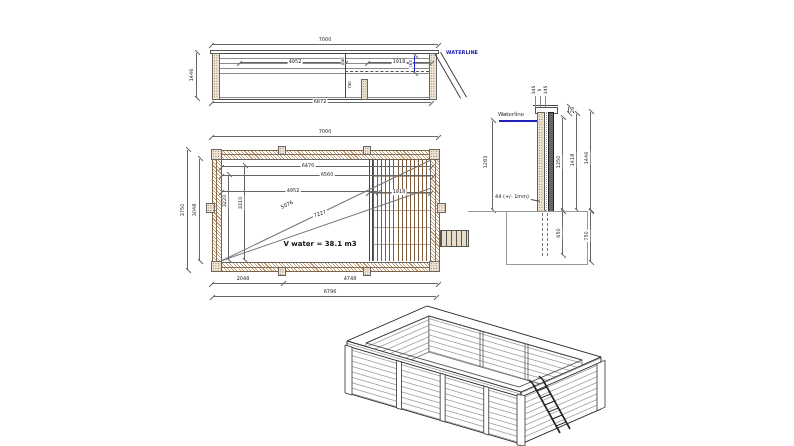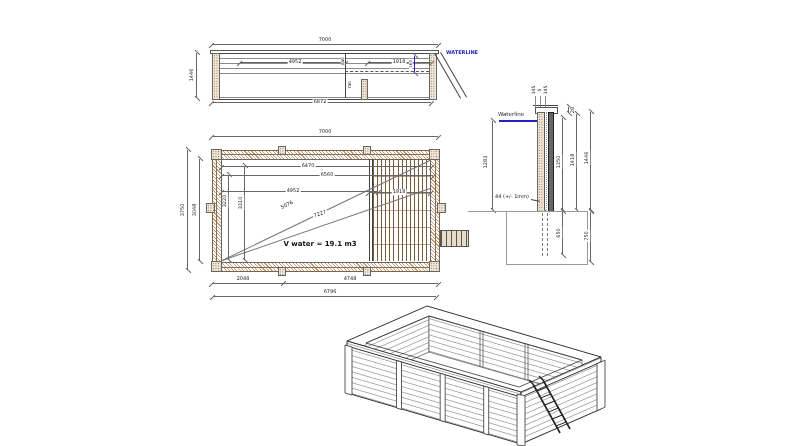--- a/index.html
+++ b/index.html
@@ -115,21 +115,21 @@
     <div class="dv" style="left:199px;top:159px;height:102px;"></div>
     <span class="dl dlr" style="left:195px;top:210px;">3048</span>
 
     <div class="dh" style="left:212px;top:283px;width:226px;"></div>
     <div class="abs" style="left:283px;top:280px;width:1px;height:7px;background:#666;transform:rotate(45deg);"></div>
     <span class="dl" style="left:243px;top:279px;">2048</span>
     <span class="dl" style="left:350px;top:279px;">4748</span>
     <div class="dh" style="left:213px;top:296px;width:223px;"></div>
     <span class="dl" style="left:330px;top:292px;">6796</span>
 
-    <span class="dl" style="left:320px;top:245px;font-size:7px;font-weight:bold;color:#111;">V water = 19.1 m3</span>
+    <span class="dl" style="left:320px;top:245px;font-size:7px;font-weight:bold;color:#111;">V water = 38.1 m3</span>
 
     <div class="abs" style="left:440px;top:230px;width:27px;height:15px;background:#e8dcc8;border:1px solid #555;background-image:repeating-linear-gradient(90deg,#555 0,#555 1px,transparent 1px,transparent 5px);"></div>
   </div>
 
   <div>
     <span class="dl" style="left:511px;top:114px;font-size:5.5px;">Waterline</span>
     <div class="abs" style="left:499px;top:120px;width:38px;height:2px;background:#2222bb;"></div>
 
     <div class="dv" style="left:492px;top:121px;height:89px;"></div>
     <span class="dl dlr" style="left:486px;top:162px;">1283</span>

